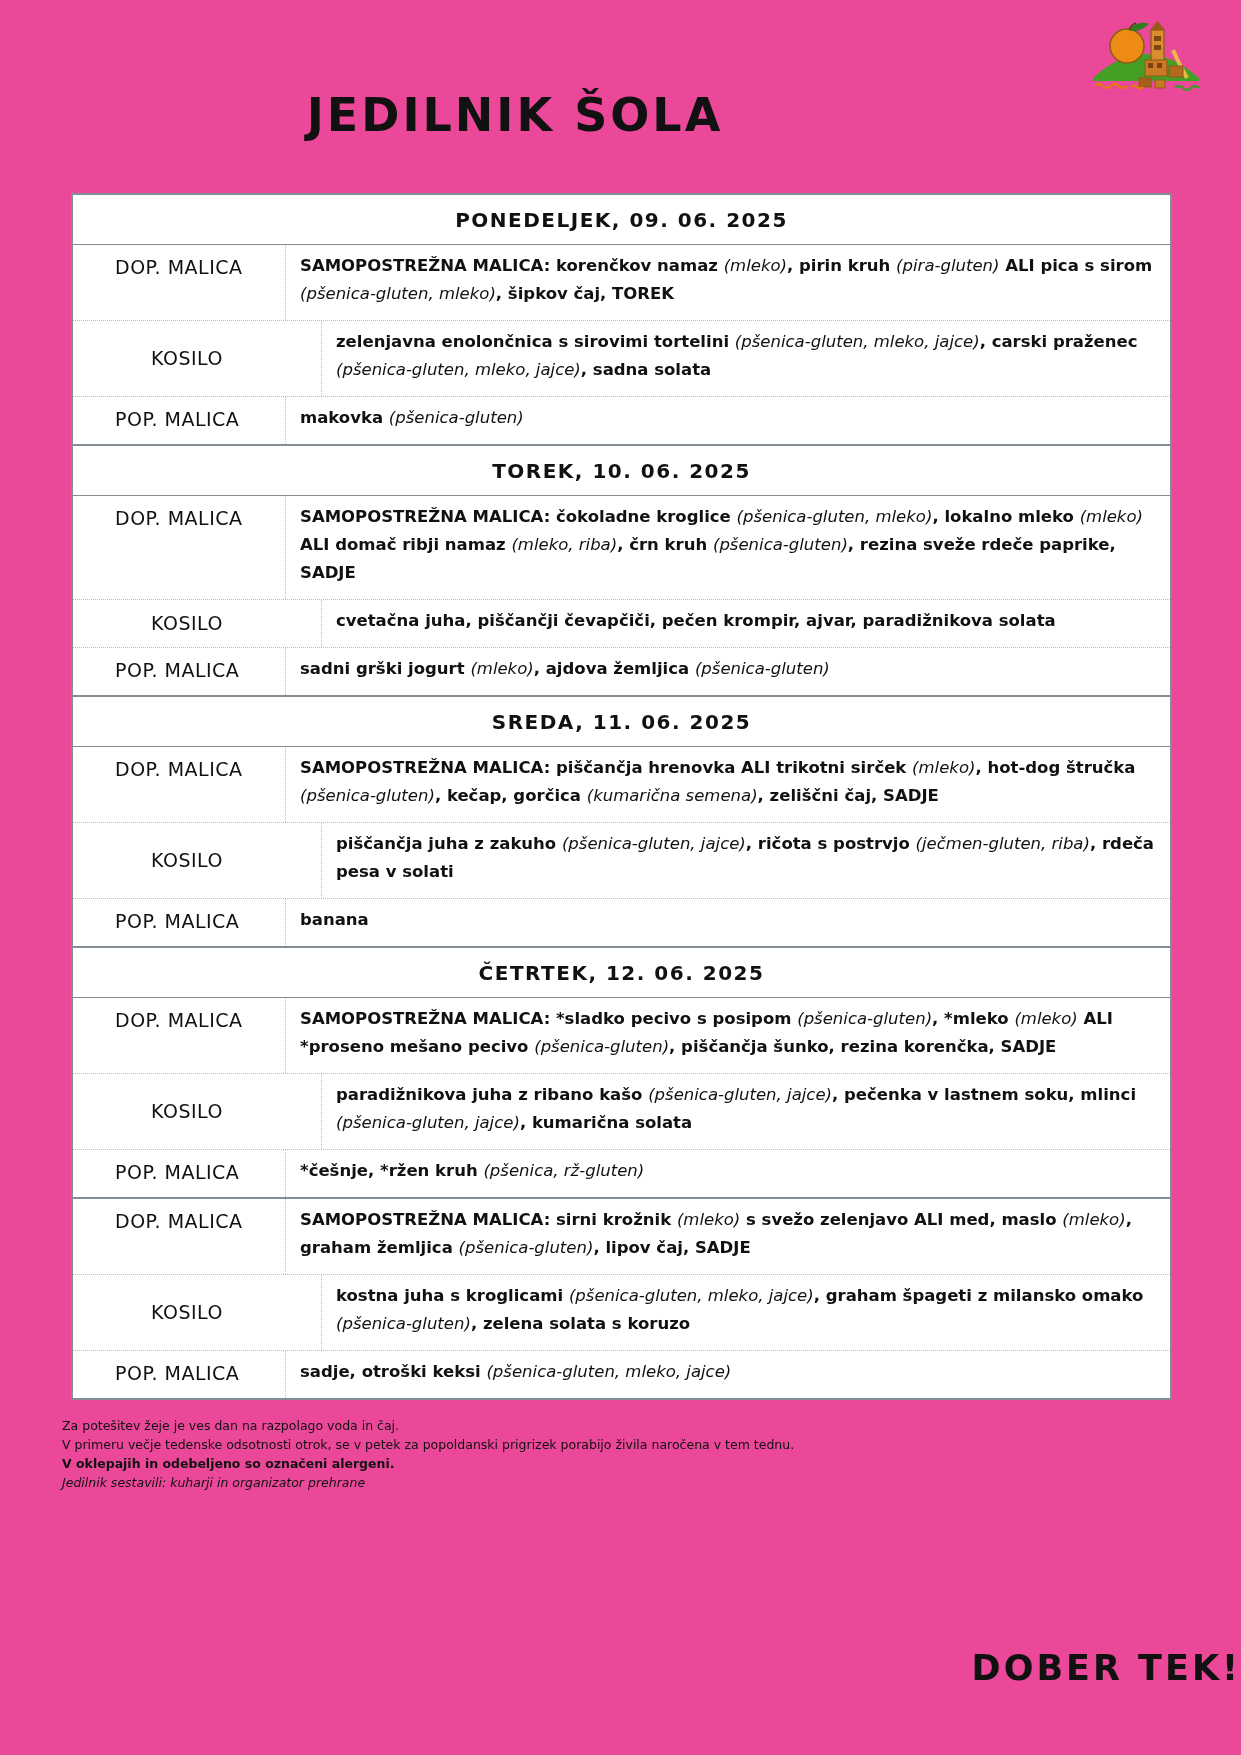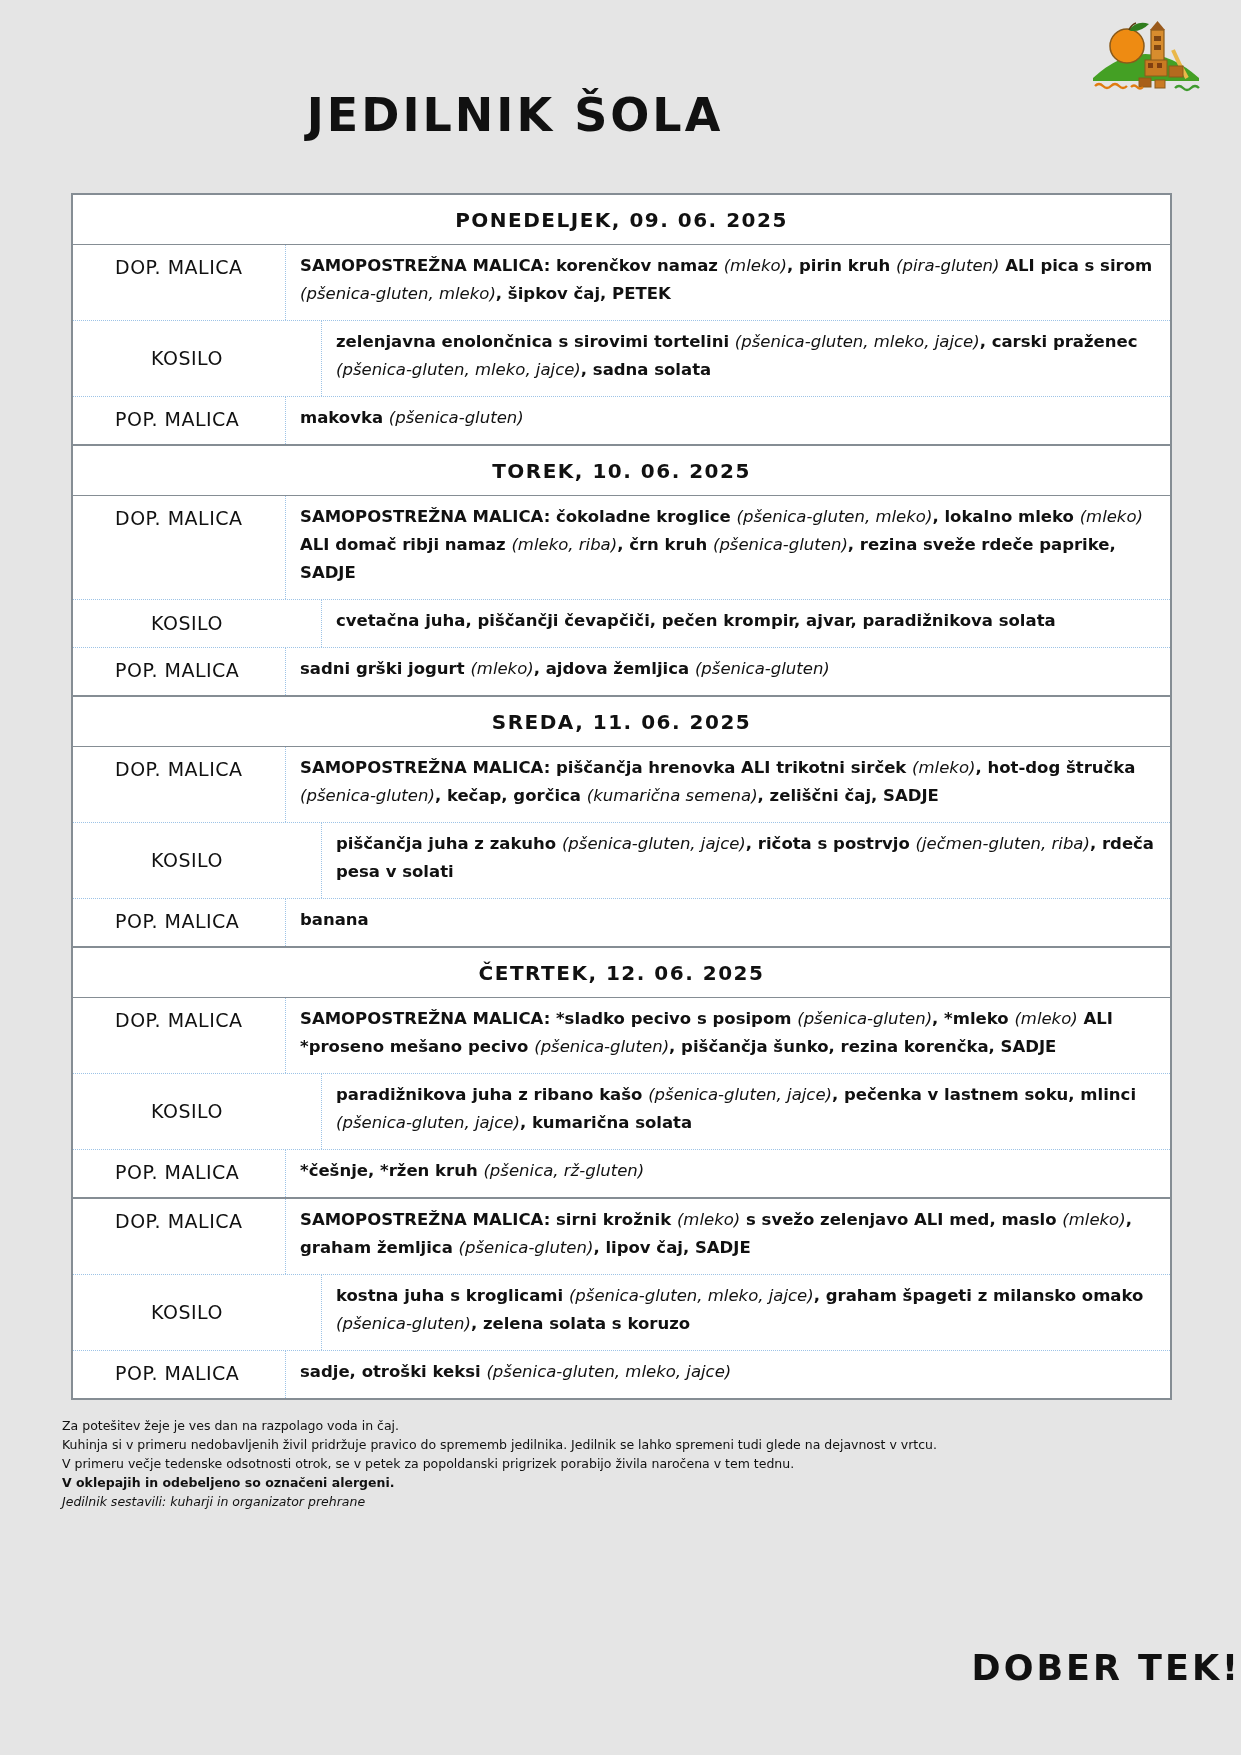--- a/index.html
+++ b/index.html
@@ -5,21 +5,21 @@
   :root{
     --border-solid: #858d94;
     --border-dot: #9dc3e6;
     --ink: #111111;
   }
   *{ box-sizing:border-box; margin:0; padding:0; }
   html,body{ background:#ffffff; }
   .page{
     position:relative;
     width:1241px; height:1755px;
-    background:#e5e5e5;
+    background:#ec4899;
     font-family:"DejaVu Sans", sans-serif;
     color:var(--ink);
     overflow:hidden;
   }
   
   .logo{
     position:absolute; top:18px; right:34px;
     width:120px; height:82px;
   }
   .title{
@@ -110,21 +110,21 @@
     </svg>
   </div>
 
   <h1 class="title">JEDILNIK ŠOLA</h1>
 
   <div class="menu">
       <div class="day-section">
         <div class="day-header">PONEDELJEK, 09. 06. 2025</div>
         <div class="meal-row">
           <div class="meal-label top">DOP. MALICA</div>
-          <div class="meal-content"><span class="seg-b">SAMOPOSTREŽNA MALICA: korenčkov namaz </span><span class="seg-i">(mleko)</span><span class="seg-b">, pirin kruh </span><span class="seg-i">(pira-gluten)</span><span class="seg-b"> ALI pica s sirom </span><span class="seg-i">(pšenica-gluten, mleko)</span><span class="seg-b">, šipkov čaj, PETEK</span></div>
+          <div class="meal-content"><span class="seg-b">SAMOPOSTREŽNA MALICA: korenčkov namaz </span><span class="seg-i">(mleko)</span><span class="seg-b">, pirin kruh </span><span class="seg-i">(pira-gluten)</span><span class="seg-b"> ALI pica s sirom </span><span class="seg-i">(pšenica-gluten, mleko)</span><span class="seg-b">, šipkov čaj, TOREK</span></div>
         </div>
         <div class="meal-row">
           <div class="meal-label center">KOSILO</div>
           <div class="meal-content"><span class="seg-b">zelenjavna enolončnica s sirovimi tortelini </span><span class="seg-i">(pšenica-gluten, mleko, jajce)</span><span class="seg-b">, carski praženec </span><span class="seg-i">(pšenica-gluten, mleko, jajce)</span><span class="seg-b">, sadna solata</span></div>
         </div>
         <div class="meal-row">
           <div class="meal-label top">POP. MALICA</div>
           <div class="meal-content"><span class="seg-b">makovka </span><span class="seg-i">(pšenica-gluten)</span></div>
         </div>
       </div>
@@ -184,21 +184,20 @@
         </div>
         <div class="meal-row">
           <div class="meal-label top">POP. MALICA</div>
           <div class="meal-content"><span class="seg-b">sadje, otroški keksi </span><span class="seg-i">(pšenica-gluten, mleko, jajce)</span></div>
         </div>
       </div>
     </div>
 
   <div class="footnotes">
       <div class="footnote-line">Za potešitev žeje je ves dan na razpolago voda in čaj.</div>
-      <div class="footnote-line">Kuhinja si v primeru nedobavljenih živil pridržuje pravico do sprememb jedilnika. Jedilnik se lahko spremeni tudi glede na dejavnost v vrtcu.</div>
       <div class="footnote-line">V primeru večje tedenske odsotnosti otrok, se v petek za popoldanski prigrizek porabijo živila naročena v tem tednu.</div>
       <div class="footnote-line bold">V oklepajih in odebeljeno so označeni alergeni.</div>
       <div class="footnote-line italic">Jedilnik sestavili: kuharji in organizator prehrane</div>
     </div>
 
   <div class="bon-appetit">DOBER TEK!</div>
 
 </div>
 
 </body></html>

